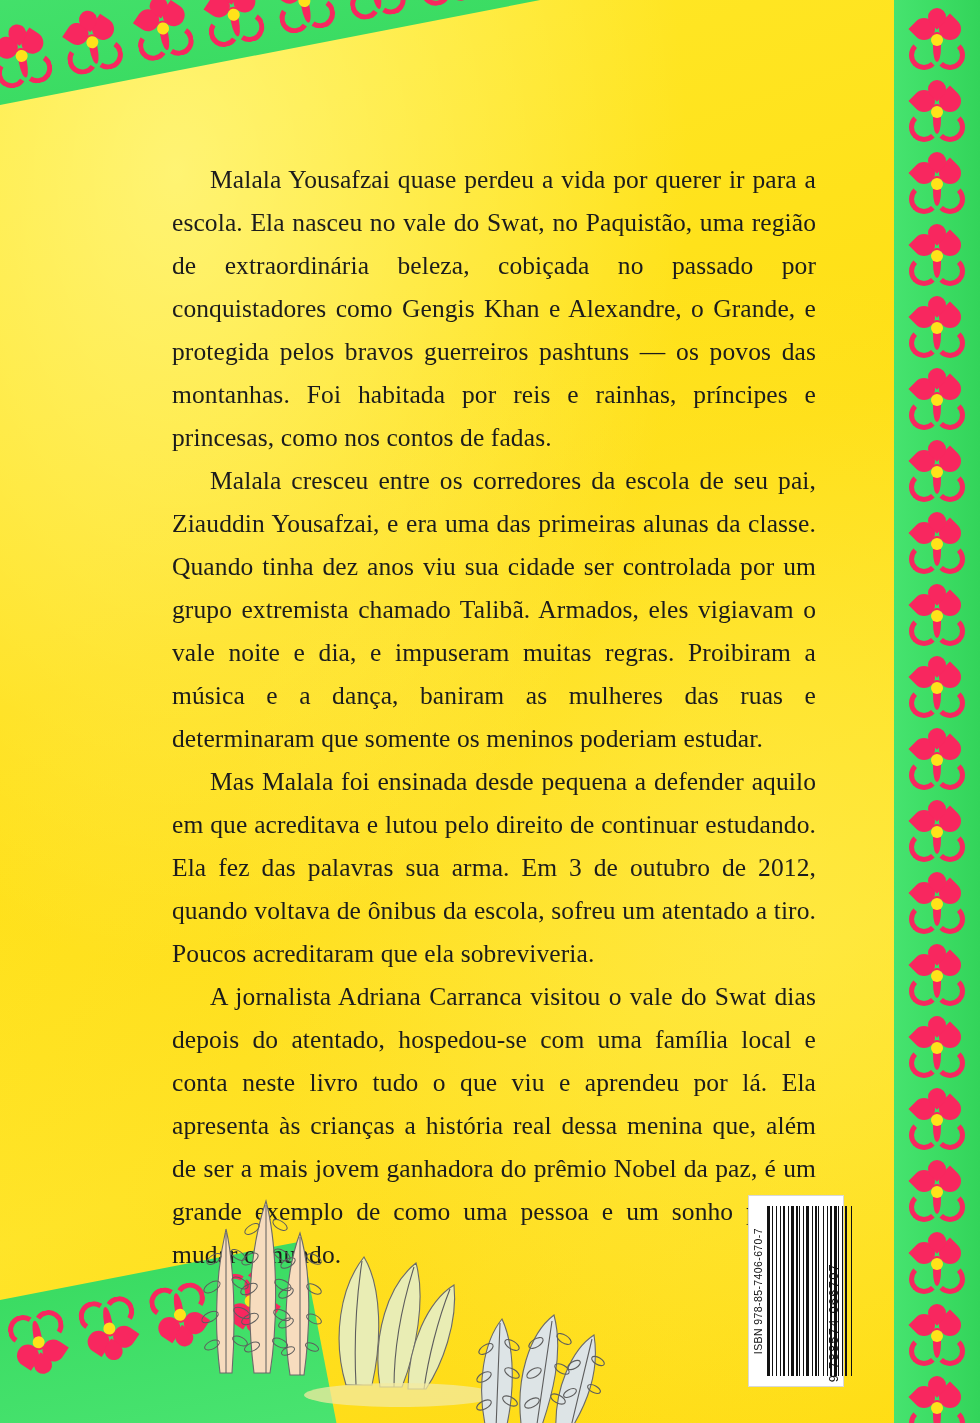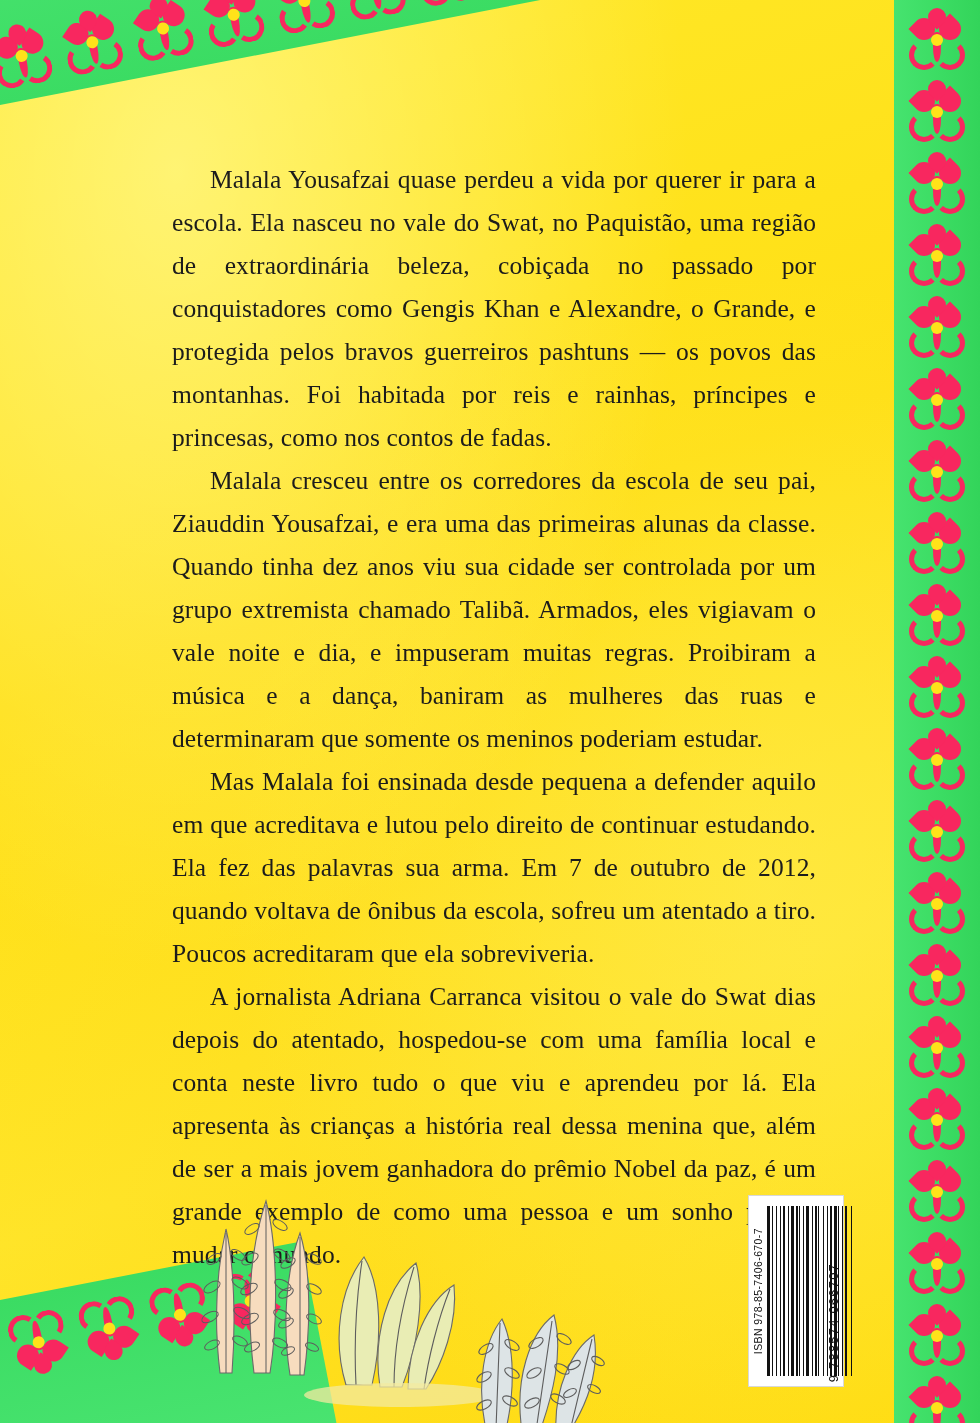--- a/index.html
+++ b/index.html
@@ -498,21 +498,21 @@
         <span class="curl-l"></span>
         <span class="curl-r"></span>
         <span class="stem"></span>
         <span class="dot"></span>
       </div>
     </div>
 
   <div class="blurb">
     <p>Malala Yousafzai quase perdeu a vida por querer ir para a escola. Ela nasceu no vale do Swat, no Paquistão, uma região de extraordinária beleza, cobiçada no passado por conquistadores como Gengis Khan e Alexandre, o Grande, e protegida pelos bravos guerreiros pashtuns — os povos das montanhas. Foi habitada por reis e rainhas, príncipes e princesas, como nos contos de fadas.</p>
     <p>Malala cresceu entre os corredores da escola de seu pai, Ziauddin Yousafzai, e era uma das primeiras alunas da classe. Quando tinha dez anos viu sua cidade ser controlada por um grupo extremista chamado Talibã. Armados, eles vigiavam o vale noite e dia, e impuseram muitas regras. Proibiram a música e a dança, baniram as mulheres das ruas e determinaram que somente os meninos poderiam estudar.</p>
-    <p>Mas Malala foi ensinada desde pequena a defender aquilo em que acreditava e lutou pelo direito de continuar estudando. Ela fez das palavras sua arma. Em 7 de outubro de 2012, quando voltava de ônibus da escola, sofreu um atentado a tiro. Poucos acreditaram que ela sobreviveria.</p>
+    <p>Mas Malala foi ensinada desde pequena a defender aquilo em que acreditava e lutou pelo direito de continuar estudando. Ela fez das palavras sua arma. Em 3 de outubro de 2012, quando voltava de ônibus da escola, sofreu um atentado a tiro. Poucos acreditaram que ela sobreviveria.</p>
     <p>A jornalista Adriana Carranca visitou o vale do Swat dias depois do atentado, hospedou-se com uma família local e conta neste livro tudo o que viu e aprendeu por lá. Ela apresenta às crianças a história real dessa menina que, além de ser a mais jovem ganhadora do prêmio Nobel da paz, é um grande exemplo de como uma pessoa e um sonho podem mudar o mundo.</p>
   </div>
 
   <svg class="plants" viewBox="0 0 600 360">
     <g stroke="#5b5b5b" stroke-width="1.1" fill="none">
 
       <g fill="#f7dcbe" stroke="#6a6a6a">
         <path d="M70 300 C64 250 66 200 76 156 C84 190 86 248 82 300 Z"></path>
         <path d="M104 300 C96 236 100 176 116 128 C128 174 128 250 120 300 Z"></path>
         <path d="M140 302 C132 252 136 198 150 160 C162 200 160 258 154 302 Z"></path>

